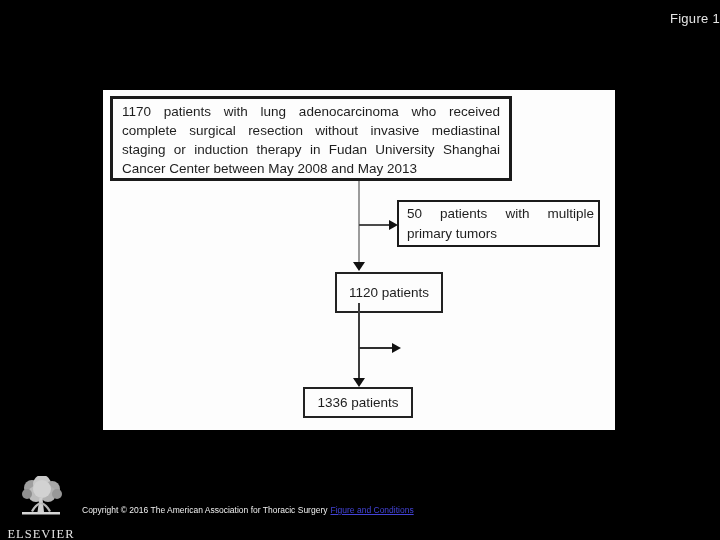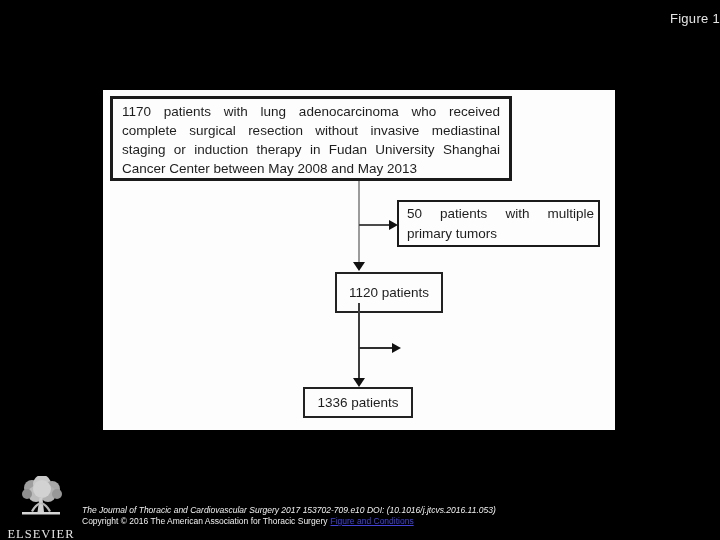--- a/index.html
+++ b/index.html
@@ -103,17 +103,16 @@
         <path d="M27.5 22 L30.5 22 L32 36 L25.5 36 Z" fill="#cfcfcf"></path>
         <path d="M28 26 C24 28 21 31 19 35 L21 36 C23 32 26 29 29 28 Z" fill="#bdbdbd"></path>
         <path d="M30 26 C34 28 37 31 39 35 L37 36 C35 32 32 29 29 28 Z" fill="#b5b5b5"></path>
         <rect x="10" y="36" width="38" height="2.5" fill="#d6d6d6"></rect>
       </g>
     </svg>
     <div class="logo-text">ELSEVIER</div>
   </div>
 
   <div class="credits">
-    <div class="citation">The Journal of Thoracic and Cardiovascular Surgery 2017 153702-709.e10 DOI: (10.1016/j.jtcvs.2016.11.053)</div>
     <div class="copyright"><span>Copyright © 2016 The American Association for Thoracic Surgery</span><span class="terms-link">Figure and Conditions</span></div>
   </div>
 
 </div>
 
 </body></html>

